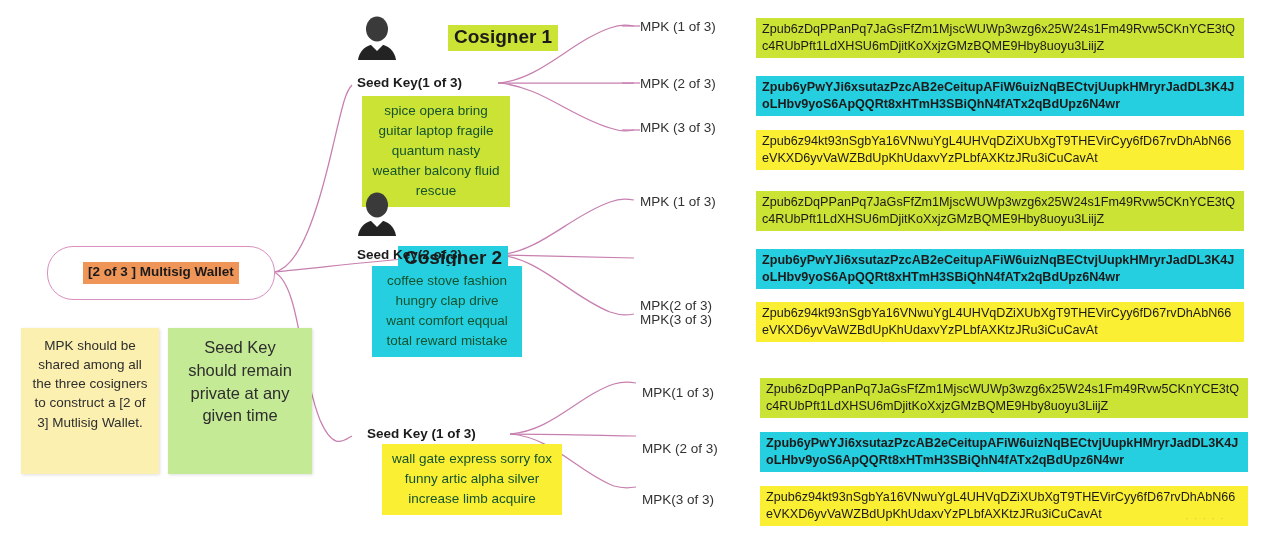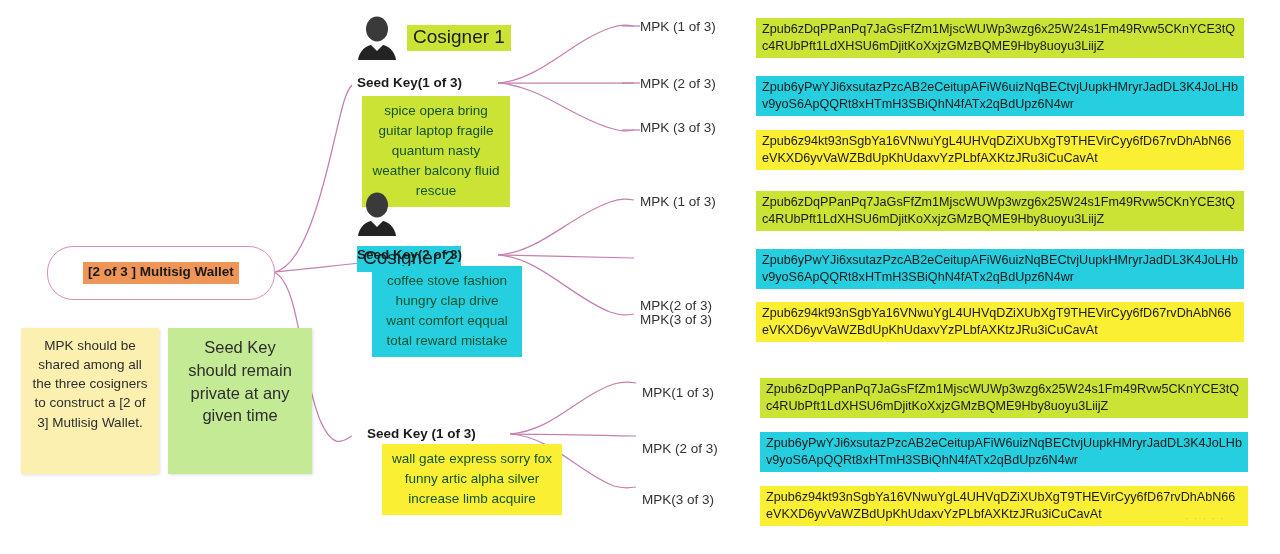--- a/index.html
+++ b/index.html
@@ -78,26 +78,27 @@
     height: 146px;
     background: #c5ea95;
     box-shadow: 1px 1px 3px rgba(0,0,0,0.13);
   }
   .sticky-green .sticky-text { font-size: 16.5px; line-height: 1.38; }
 
   
   .person-icon { width: 40px; height: 44px; }
 
   .cosigner-title {
-    font-weight: normal;
+    font-weight: bold;
     font-size: 19px;
     color: #1b1b1b;
     padding: 1px 6px 2px 6px;
     white-space: nowrap;
     line-height: 1.2;
+    margin-left: 41px;
   }
   .t-green  { background: #cbe335; }
   .t-cyan   { background: #26cfe0; }
   .t-yellow { background: #fbef34; }
 
   .seedkey-label {
     font-weight: bold;
     font-size: 13.5px;
     color: #1b1b1b;
     white-space: nowrap;
@@ -126,21 +127,21 @@
   .mpk-bar {
     width: 488px;
     font-size: 12.6px;
     line-height: 1.32;
     color: #1b1b1b;
     padding: 3px 6px 4px 6px;
     box-sizing: border-box;
     word-break: break-all;
   }
   .mb-green  { background: #cbe335; }
-  .mb-cyan   { background: #26cfe0; }
+  .mb-cyan   { background: #26cfe0; font-weight: bold; }
   .mb-yellow { background: #fbef34; }
 
   .watermark {
     left: 1185px;
     top: 512px;
     font-size: 11px;
     color: rgba(120,120,120,0.30);
     letter-spacing: 1px;
     white-space: nowrap;
   }

